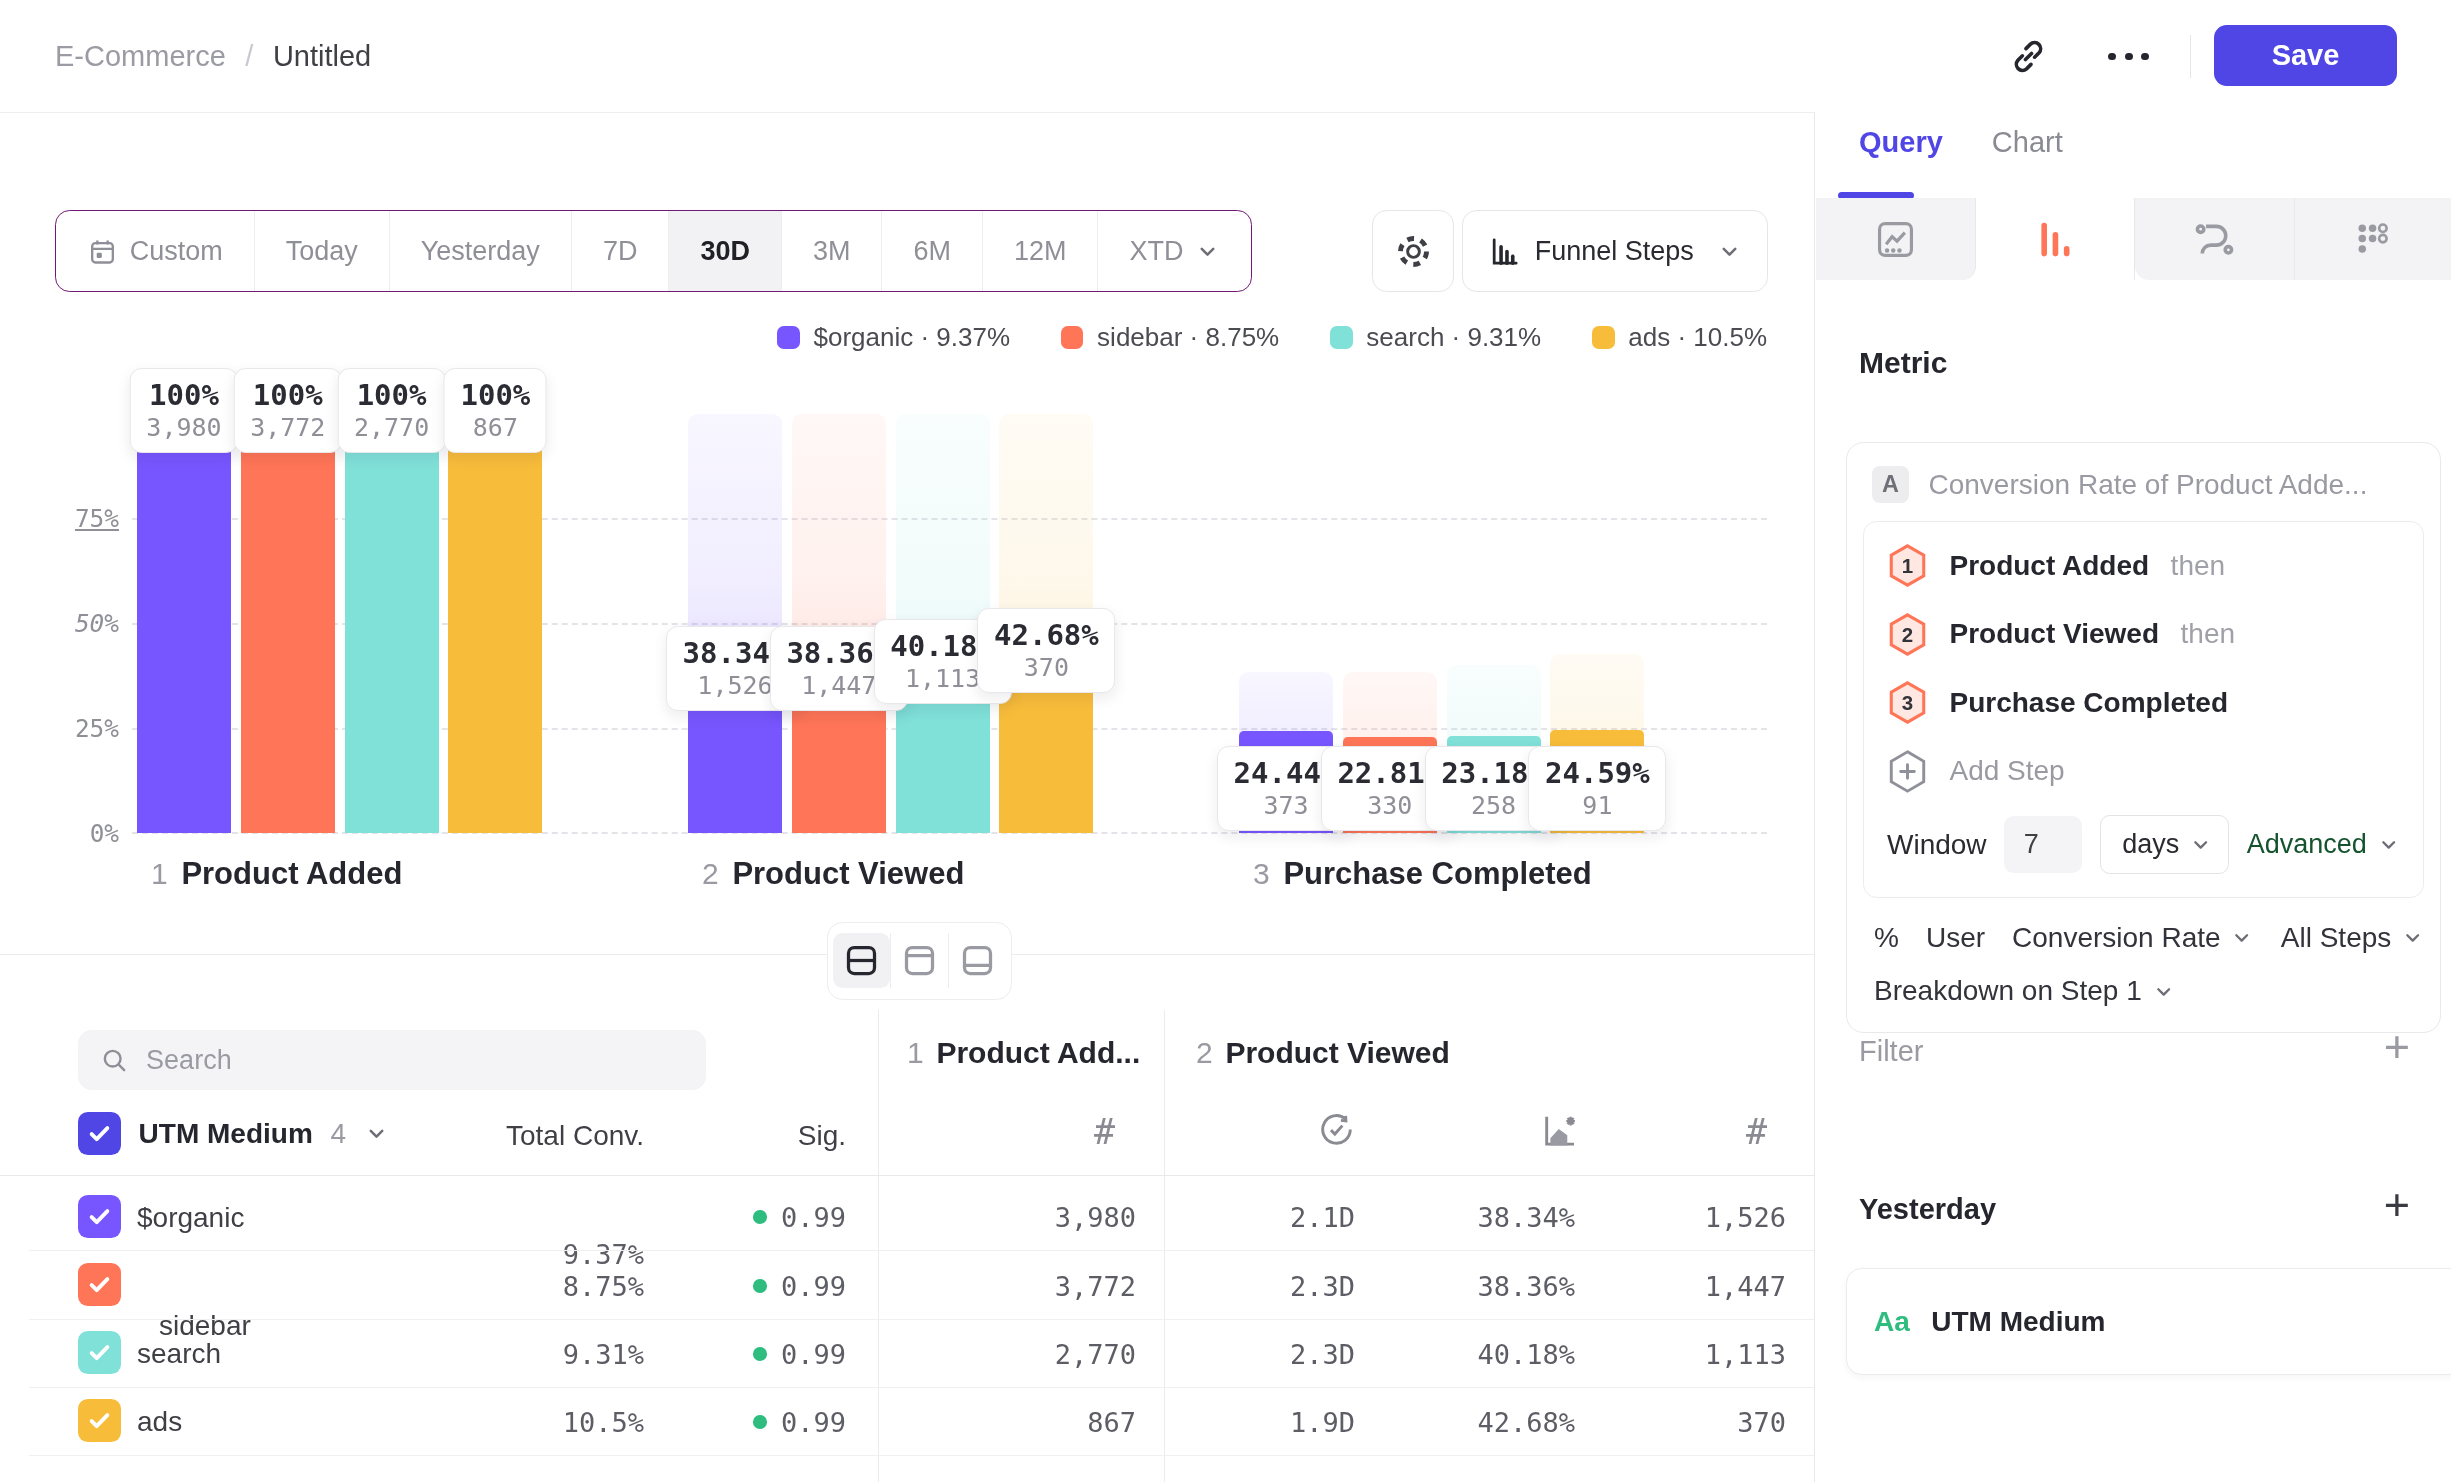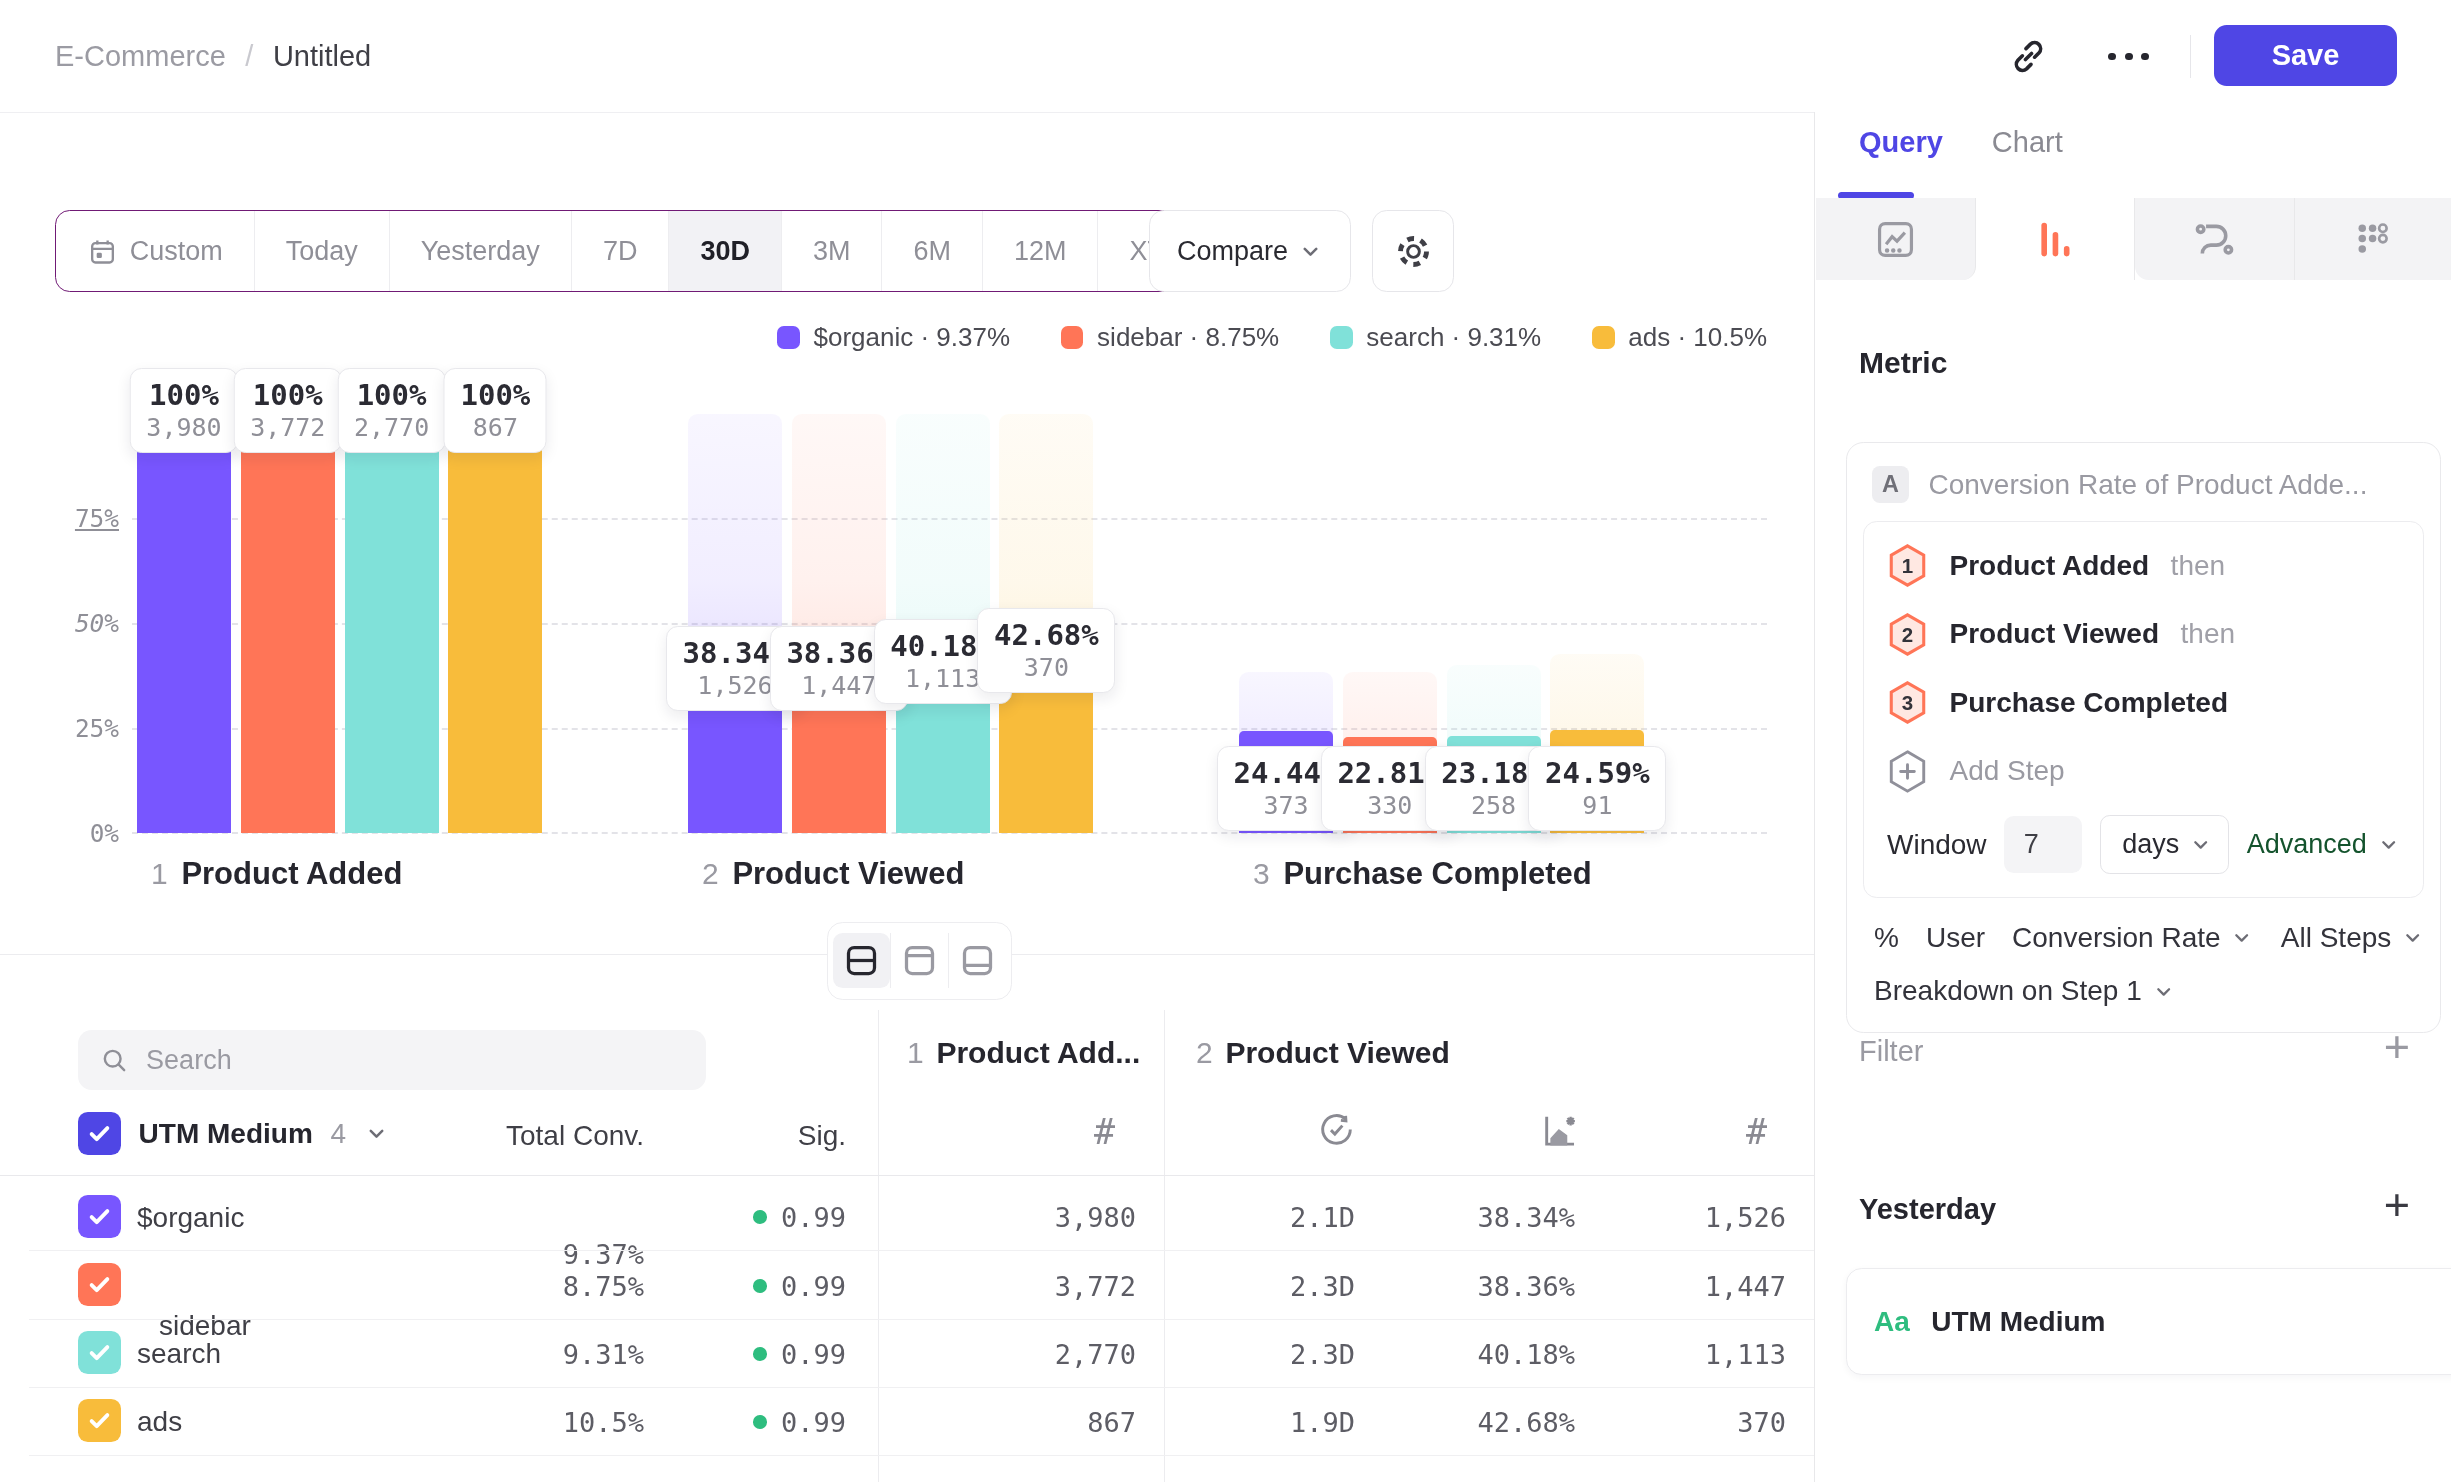--- a/index.html
+++ b/index.html
@@ -185,35 +185,43 @@
       </div>
       <div class="range-item">
         <span>XTD</span>
         <span class="ic">
           <svg width="25" height="25" viewBox="0 0 24 24">
             <path d="M6.5 9.5l5.5 5.5 5.5-5.5" fill="none" stroke="#6d6d75" stroke-width="2.4" stroke-linecap="round" stroke-linejoin="round"></path>
           </svg>
         </span>
       </div>
     </div>
-  <div id="compare-btn" class="btn">
-    <span>Compare</span>
-    <span class="chev ic">
-        <svg width="25" height="25" viewBox="0 0 24 24">
-          <path d="M6.5 9.5l5.5 5.5 5.5-5.5" fill="none" stroke="currentColor" stroke-width="2.4" stroke-linecap="round" stroke-linejoin="round"></path>
-        </svg>
-      </span>
-  </div>
   <div id="settings-btn" class="btn">
     <span class="ic">
       <svg width="39" height="39" viewBox="0 0 24 24" fill="none" stroke="#3f3f46">
         <circle cx="12" cy="12" r="8" stroke-width="3" stroke-dasharray="4.2 4.2"></circle>
         <circle cx="12" cy="12" r="3.6" stroke-width="1.8"></circle>
       </svg>
     </span>
+  </div>
+  <div id="funnel-steps-btn" class="btn">
+    <span class="ic">
+      <svg width="33" height="33" viewBox="0 0 24 24" fill="none" stroke="#26262e" stroke-width="2" stroke-linecap="round">
+        <path d="M4.5 3.5v17h16"></path>
+          <path d="M9.5 8.5v12" stroke-width="2.6"></path>
+          <path d="M13.8 12v8.5" stroke-width="2.6"></path>
+          <path d="M18 15.5v5" stroke-width="2.6"></path>
+      </svg>
+    </span>
+    <span>Funnel Steps</span>
+    <span class="chev ic">
+        <svg width="25" height="25" viewBox="0 0 24 24">
+          <path d="M6.5 9.5l5.5 5.5 5.5-5.5" fill="none" stroke="currentColor" stroke-width="2.4" stroke-linecap="round" stroke-linejoin="round"></path>
+        </svg>
+      </span>
   </div>
 
   <div id="legend" class="abs">
       <div class="legend-item">
         <div class="legend-swatch" style="background: rgb(120, 86, 255);"></div>
         <span>$organic · 9.37%</span>
       </div>
       <div class="legend-item">
         <div class="legend-swatch" style="background: rgb(255, 117, 87);"></div>
         <span>sidebar · 8.75%</span>

